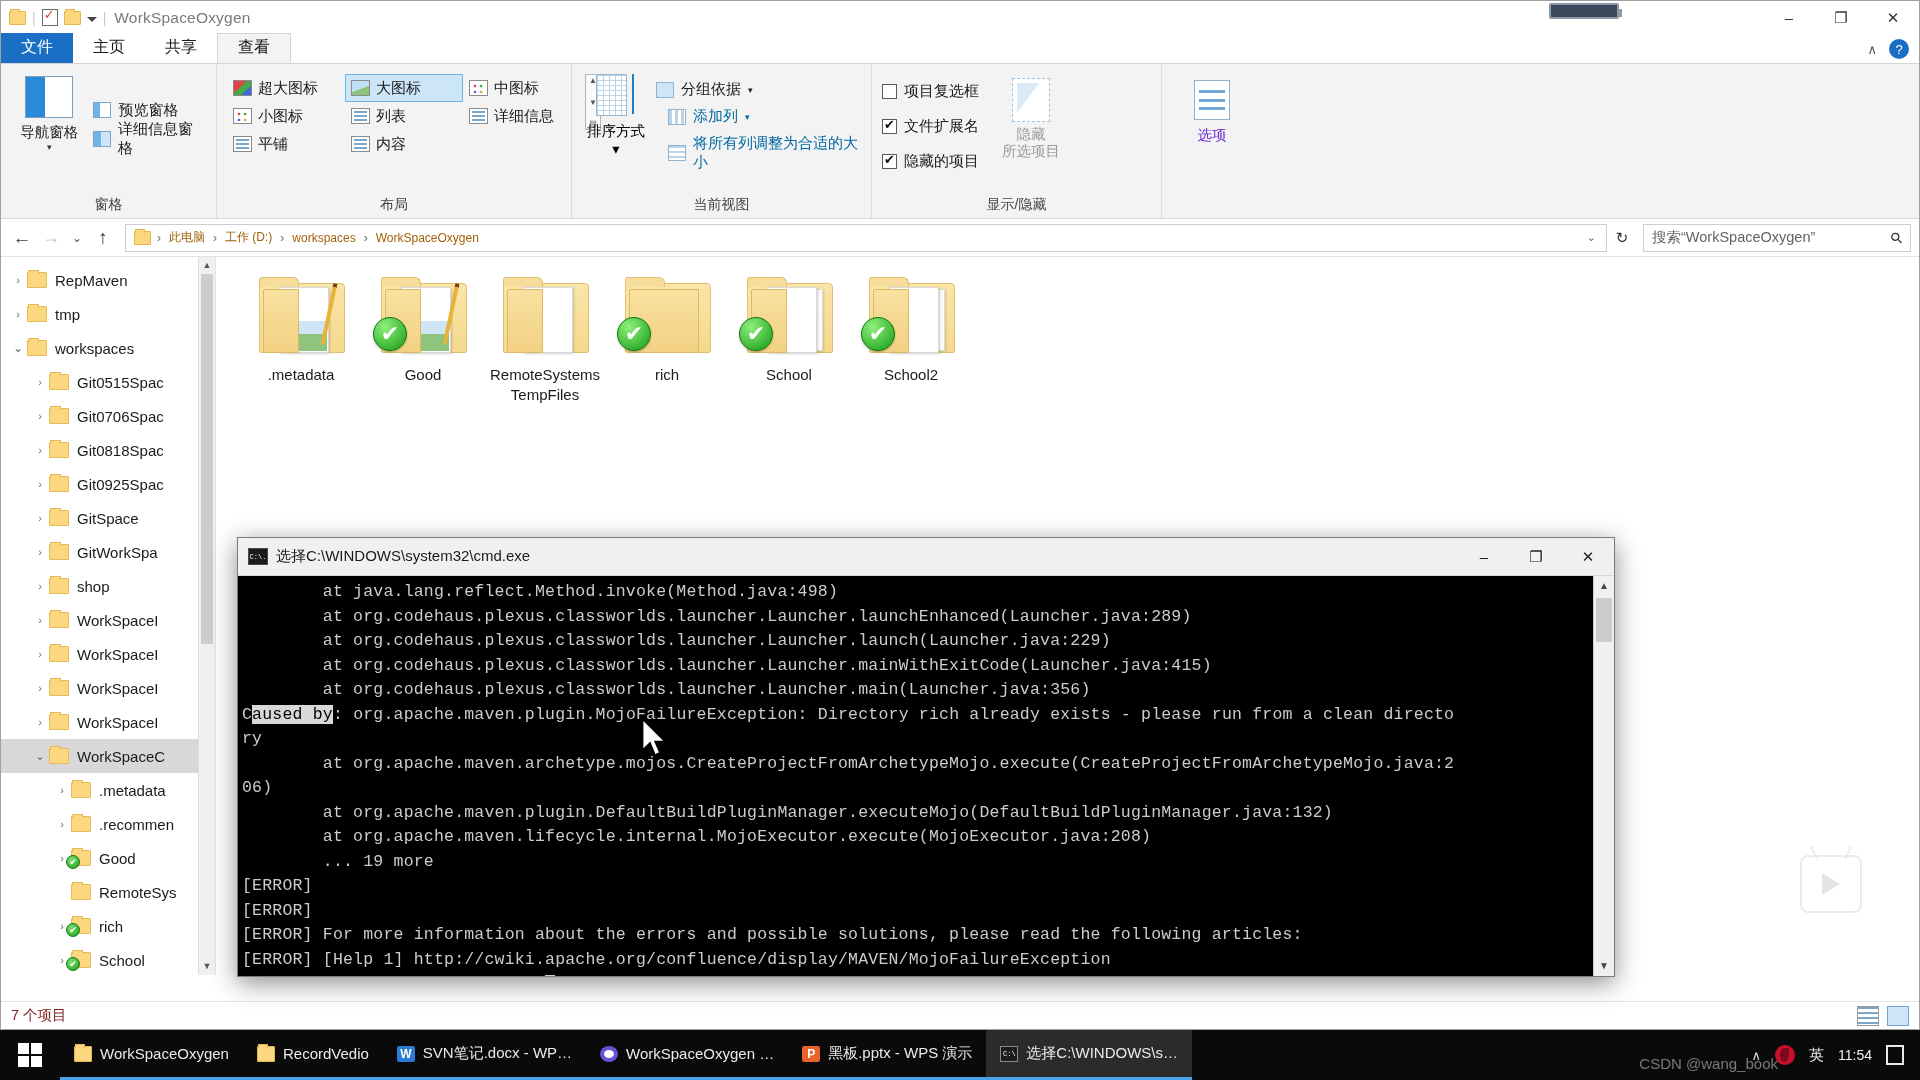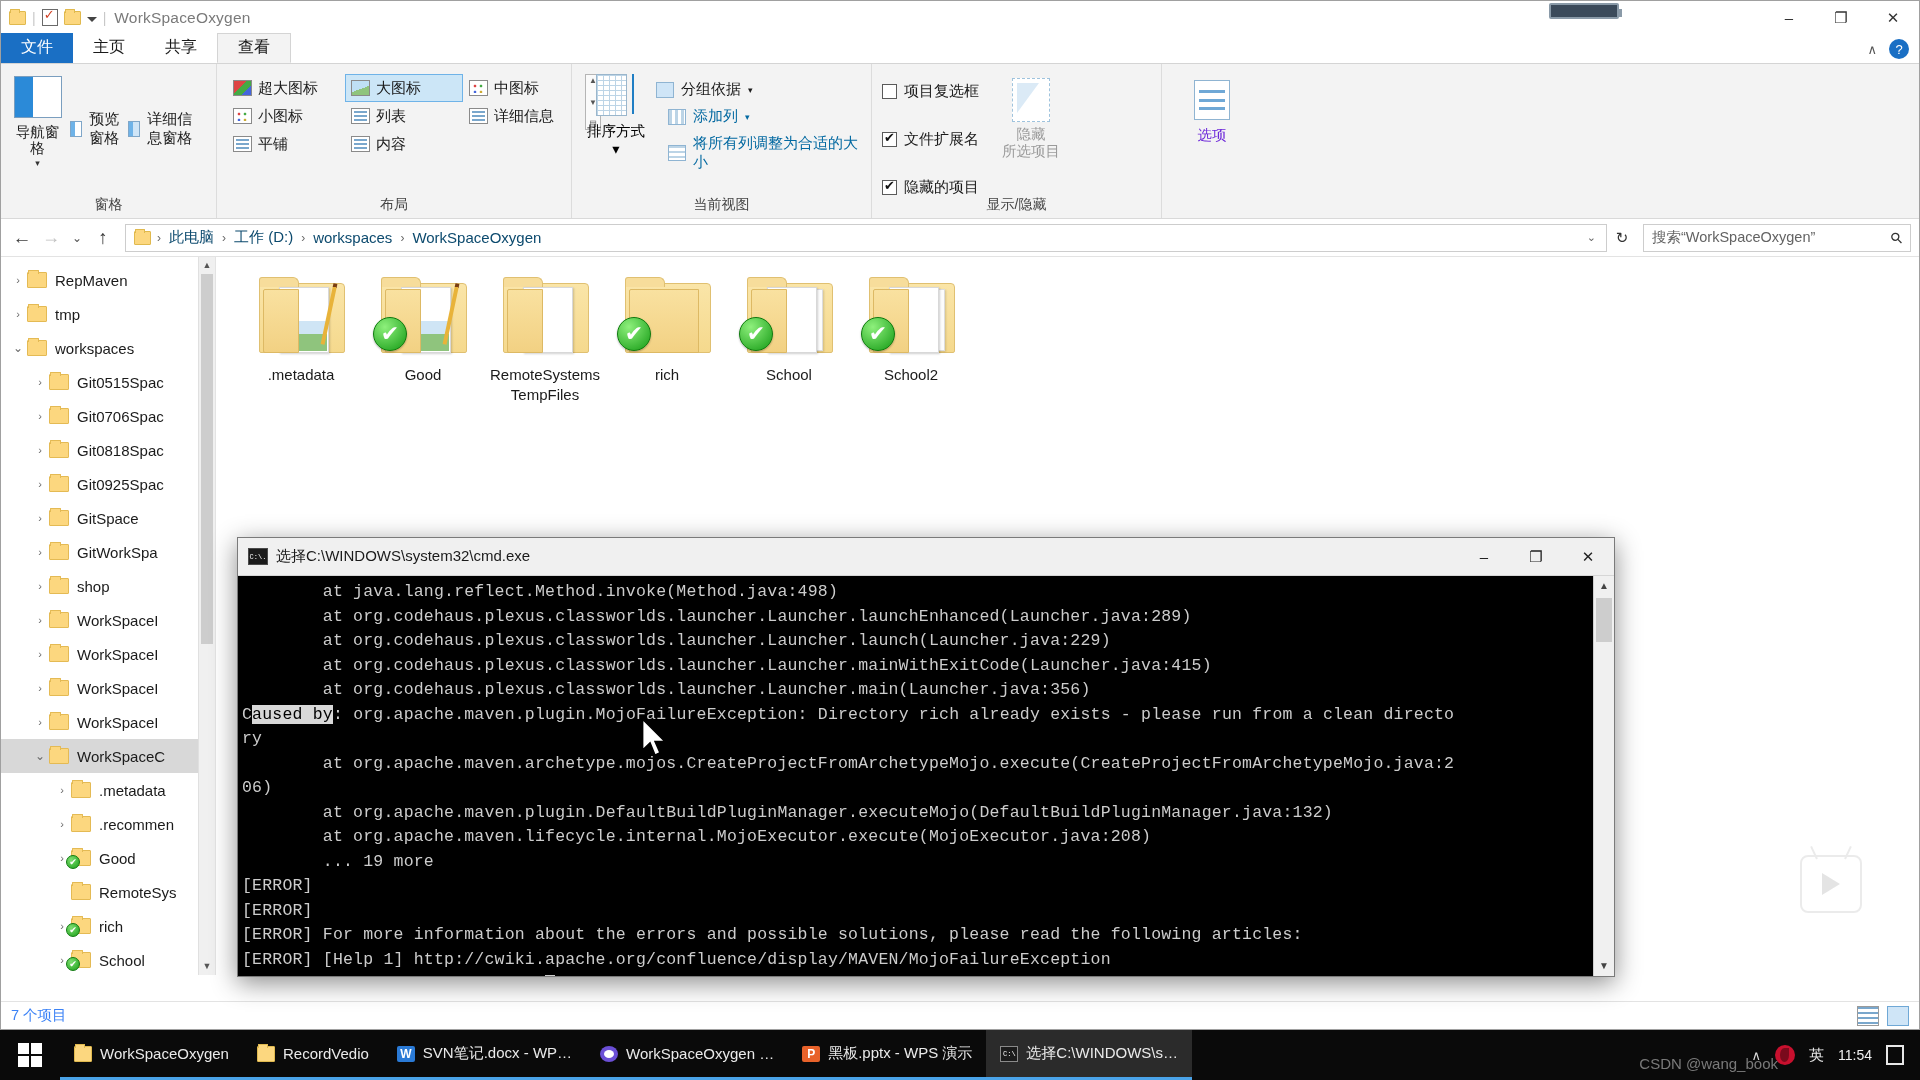--- a/index.html
+++ b/index.html
@@ -88,21 +88,21 @@
 
   .big-btn { display:flex; flex-direction:column; align-items:center; width:78px; padding-top:6px; }
   .big-btn .glyph-nav {
     width:48px; height:42px; border:1px solid #7a9ebf; display:flex;
   }
   .glyph-nav .l { width:40%; background:#2b8ad8; }
   .glyph-nav .r { width:60%; background:#fff; }
   .big-btn .cap { font-size:14.5px; color:#222; margin-top:6px; text-align:center; line-height:16px;}
   .big-btn .cap .dd { display:block; font-size:9px; color:#333; margin-top:-1px;}
 
-  .stack-btns { display:flex; justify-content:center; padding-top:8px;}
+  .stack-btns { display:flex; flex-direction:column; justify-content:center; padding-top:8px;}
   .srow { display:flex; align-items:center; gap:7px; font-size:15px; color:#1a1a1a; }
   .srow.dim { color:#0369a1;padding-left:12px; }
   .pane-ico { width:18px;height:16px;border:1px solid #7fa6c8; display:flex; }
   .pane-ico i { display:block; height:100%; }
   .pane-ico .a { width:35%; background:#6fb3e8; }
   .pane-ico .b { width:65%; background:#fff; }
   .pane-ico.det .a { width:40%; background:#6fb3e8;}
   .pane-ico.det .b { width:60%; background:#cfe5f7;}
 
   
@@ -144,21 +144,21 @@
                       repeating-linear-gradient(to right,#bcd4e6 0 1px,transparent 1px 6px);
   }
   .sort-glyph .arr { position:absolute; right:2px; top:0; width:2px; height:40px; background:#1f7ec4; }
   .cv-rows { display:flex; flex-direction:column; gap:8px; padding-top:10px; }
   .cv-ico { width:18px;height:16px;border:1px solid #8fb4d2; background:#fff; flex:none; }
   .cv-ico.grp { background:#cfe5f7; }
   .cv-ico.addc { background:repeating-linear-gradient(to right,#bcd4e6 0 3px,#fff 3px 6px); }
   .cv-ico.fit  { background:repeating-linear-gradient(to bottom,#bcd4e6 0 2px,#fff 2px 5px); }
 
   
-  .chk-rows { display:flex; flex-direction:column; gap:29px; padding-top:12px; }
+  .chk-rows { display:flex; flex-direction:column; gap:16px; padding-top:12px; }
   .chk { width:15px; height:15px; border:1px solid #5a5a5a; background:#fff; position:relative; flex:none; }
   .chk.on::after { content:'✔'; position:absolute; left:1px; top:-3px; font-size:13px; color:#111; }
   .hide-btn { display:flex; flex-direction:column; align-items:center; width:92px; padding-top:8px; }
   .hide-glyph {
     width:38px;height:44px;border:1px dashed #9fc3dd; background:#fff; position:relative;
   }
   .hide-glyph::after{
     content:''; position:absolute; left:4px; top:4px; width:0;height:0;
     border-left:22px solid #dbeaf6; border-bottom:30px solid transparent;
   }
@@ -174,21 +174,21 @@
   
   .addrbar { height: 38px; background:#fff; display:flex; align-items:center; gap:3px; padding:0 8px;
              border-bottom:1px solid #e3e3e3; }
   .navbtn { width:26px; text-align:center; font-size:19px; color:#3b3b3b; }
   .navbtn.dim { color:#c0c0c0; font-size:18px; }
   .navbtn.small { font-size:12px; color:#555; width:20px; }
   .crumbs {
     flex:1; height:28px; border:1px solid #cdcdcd; background:#fff; display:flex; align-items:center;
     padding:0 6px; gap:4px; margin-left:6px;
   }
-  .crumb { font-size:15px; color:#0c4a6e; padding:2px 4px; }
+  .crumb { font-size:12px; color:#a16207; padding:2px 4px; }
   .crumb-sep { color:#6a6a6a; font-size:12px; }
   .crumb-caret { margin-left:auto; color:#666; font-size:11px; padding-right:4px;}
   .refresh { font-size:15px; color:#333; width:24px; text-align:center; }
   .searchbox {
     width:268px; height:28px; border:1px solid #cdcdcd; background:#fff; display:flex;
     align-items:center; padding:0 8px; margin-left:6px;
   }
   .searchbox .ph { font-size:14.5px; color:#636363; flex:1; }
   .searchbox .mag { font-size:15px; color:#333; transform:rotate(-45deg); }
 
@@ -270,21 +270,21 @@
   .fb-check::after{
     content:'✔'; position:absolute; inset:0; color:#fff; font-size:22px; line-height:32px; text-align:center;
   }
   .icon-label { font-size:15px; color:#1b1b1b; text-align:center; margin-top:8px; line-height:20px; }
 
   
   .statusbar {
     position:absolute; left:0; right:0; bottom:0; height:28px; background:#fff;
     border-top:1px solid #e3e3e3; display:flex; align-items:center; padding:0 10px;
   }
-  .status-text { font-size:14.5px; color:#3b82f6; }
+  .status-text { font-size:14.5px; color:#7f1d1d; }
   .status-right { margin-left:auto; display:flex; gap:8px; }
   .view-ico { width:22px; height:20px; border:1px solid #9a9a9a; }
   .view-ico.a {
     background: repeating-linear-gradient(to bottom,#7aa7cc 0 2px,#fff 2px 5px);
   }
   .view-ico.b { background:#cfe5f7; border-color:#6fa8d6; }
 
   
   #cmd {
     position:absolute; left:237px; top:537px; width:1378px; height:440px;

